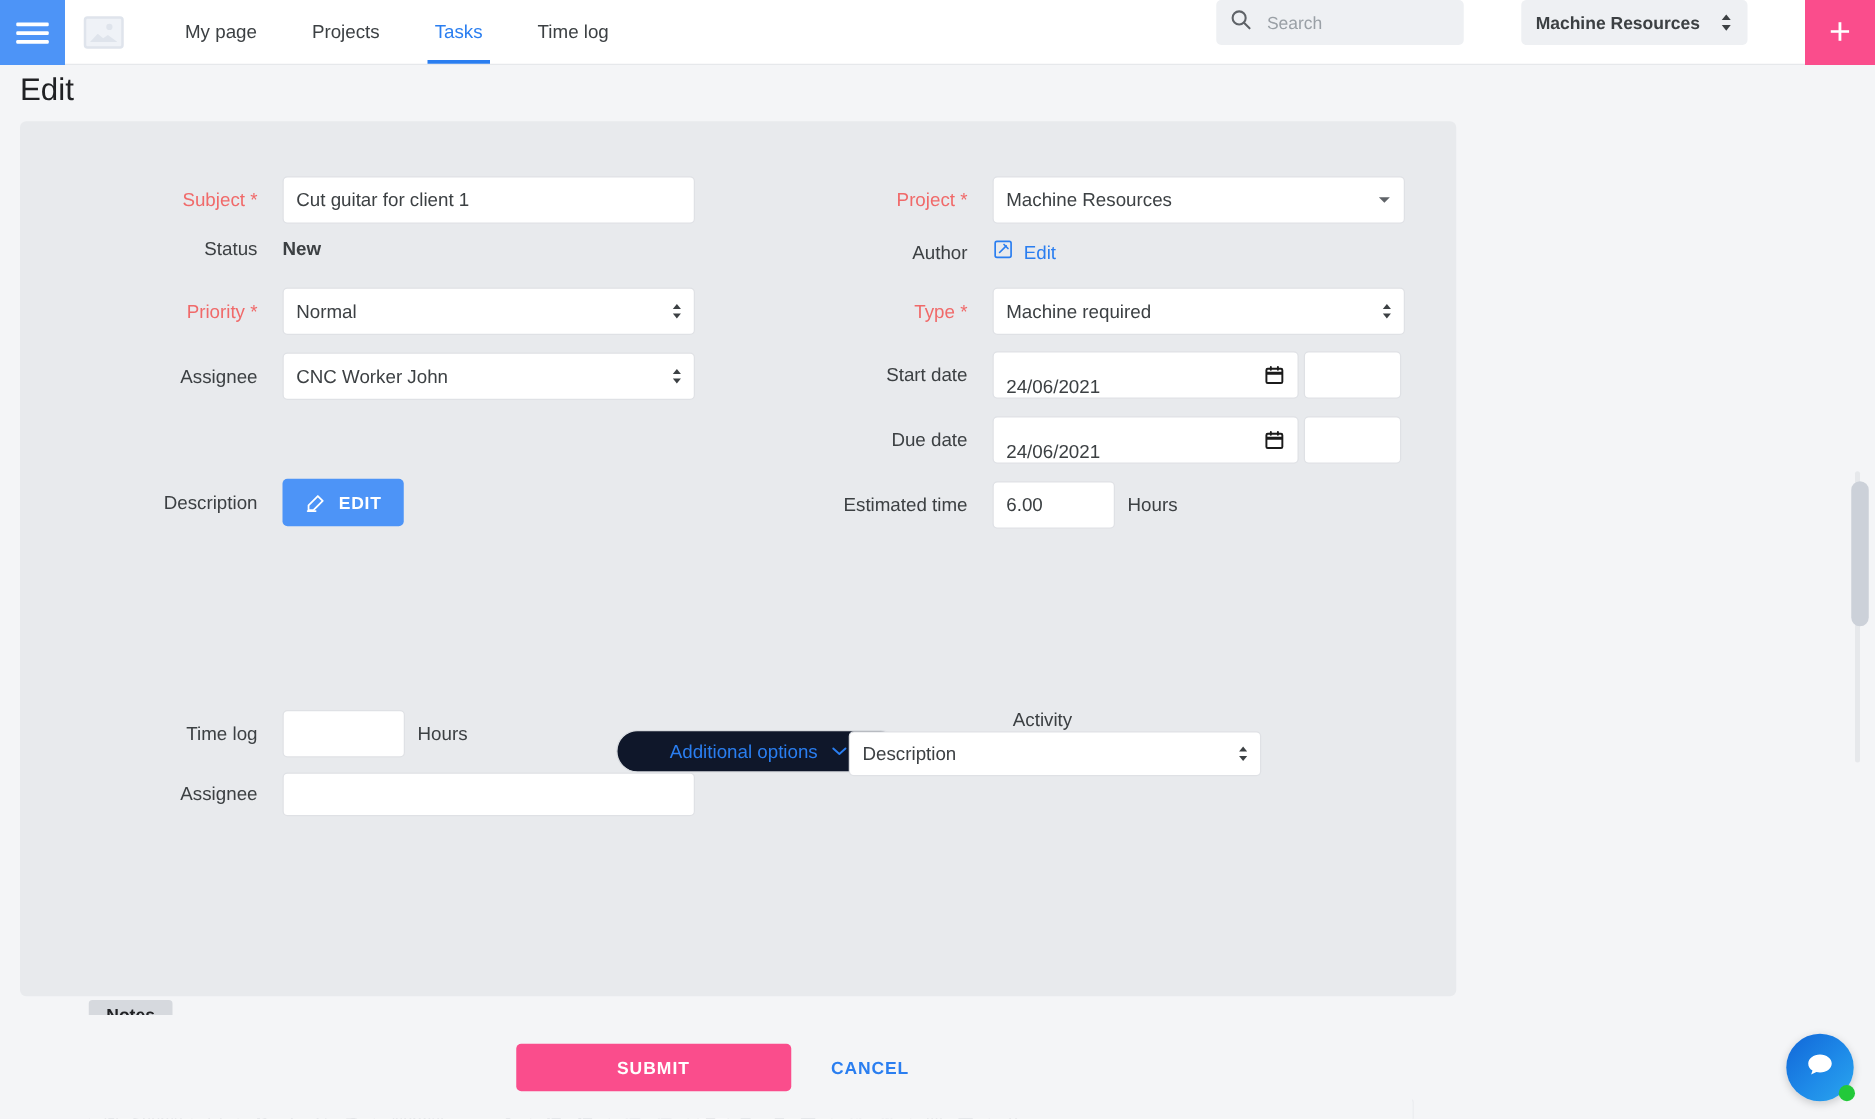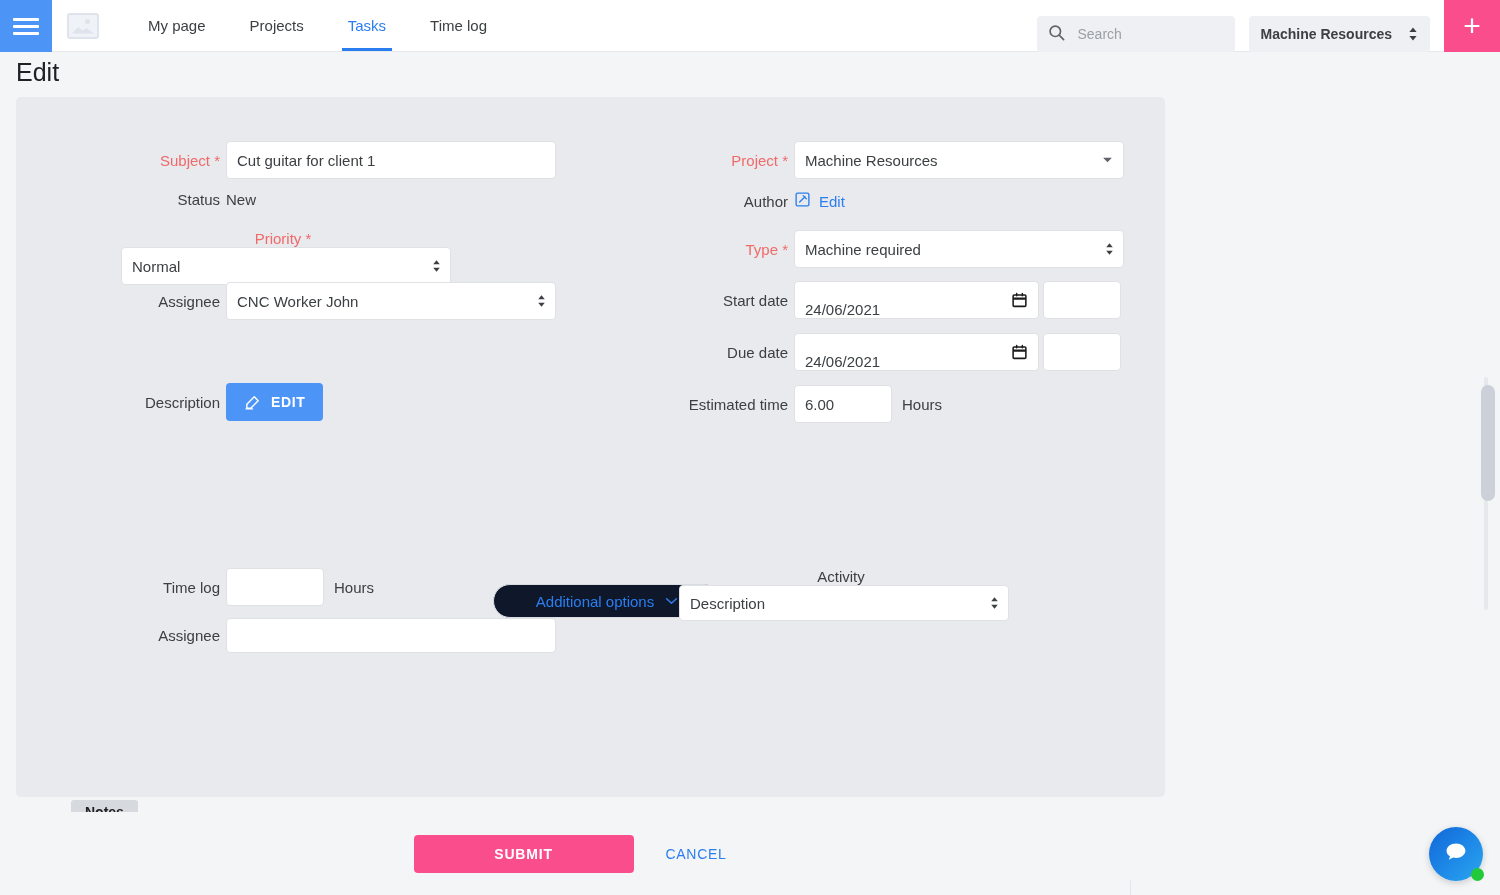--- a/index.html
+++ b/index.html
@@ -53,21 +53,21 @@
     display: flex; align-items: center; padding: 0 22px;
     font-size: 15px; color: #3c4043; cursor: pointer;
     position: relative; text-decoration: none; white-space: nowrap;
   }
   .nav-item.active { color: #2a7ef0; }
   .nav-item.active:after {
     content: ""; position: absolute; left: 16px; right: 16px; bottom: 0;
     height: 3px; background: #2a7ef0;
   }
   .topbar-right {
-    margin-left: auto; display: flex; align-items: flex-end; height: 52px;
+    margin-left: auto; display: flex; align-items: flex-start; height: 52px; gap: 32px;
   }
   .search-box {
     width: 198px; height: 36px; background: #eef0f3; border-radius: 4px;
     display: flex; align-items: center; padding: 0 10px; margin-right: 14px;
     cursor: text;
   }
   .search-box svg { flex: 0 0 auto; }
   .search-input {
     border: 0; outline: 0; background: transparent; margin-left: 10px;
     font-size: 14px; font-family: inherit; color: #3c4043; width: 140px;
@@ -96,21 +96,21 @@
 
   
   .card {
     position: absolute; top: 97px; left: 16px; width: 1149px; height: 700px;
     background: #e8eaed; border-radius: 5px;
   }
 
   .frow { position: absolute; display: flex; align-items: center; }
   .flabel {
     font-size: 15px; color: #3c4043; text-align: right;
-    padding-right: 6px; white-space: nowrap;
+    padding-right: 20px; white-space: nowrap;
   }
   .flabel.req { color: #f06a6a; }
   .star { color: #f06a6a; }
 
   .inp {
     height: 36px; border: 1px solid #dfe1e5; border-radius: 4px;
     background: #fff; font-size: 15px; color: #3c4043;
     padding: 0 10px; font-family: inherit; outline: none;
   }
   .sel {
@@ -196,21 +196,21 @@
     display: flex; align-items: center; justify-content: center;
     z-index: 30;
   }
   .submit-btn {
     width: 220px; height: 38px; background: #fa4d8c; color: #fff;
     border: 0; border-radius: 4px; font-size: 14px; font-weight: bold;
     letter-spacing: 0.8px; cursor: pointer; font-family: inherit;
   }
   .cancel-btn {
     background: none; border: 0; color: #2a7ef0; font-size: 14px;
-    font-weight: normal; letter-spacing: 0.7px; margin-left: 26px; cursor: pointer;
+    font-weight: bold; letter-spacing: 0.7px; margin-left: 26px; cursor: pointer;
     font-family: inherit;
   }
 
   
   .sb-track {
     position: absolute; right: 12px; top: 377px; width: 4px; height: 233px;
     background: #e6e8eb; border-radius: 2px;
   }
   .sb-thumb {
     position: absolute; right: 5px; top: 385px; width: 14px; height: 116px;
@@ -290,24 +290,24 @@
 
     <div class="frow" style="left:0; top:44px; width:540px; justify-content:flex-end;">
       <span class="flabel req">
         <span>Subject</span><span class="star"> *</span>
       </span>
       <input class="inp" style="width: 330px; height: 38px;" value="Cut guitar for client 1">
     </div>
 
     <div class="frow" style="left:0; top:94px; width:540px; justify-content:flex-end;">
       <span class="flabel">Status</span>
-      <span class="statictext" style="width:330px;">New</span>
-    </div>
-
-    <div class="frow" style="left:0; top:133px; width:540px; justify-content:flex-end;flex-direction:column;">
+      <span class="statictext" style="width:330px;font-weight:bold;">New</span>
+    </div>
+
+    <div class="frow" style="left:0; top:133px; width:540px; justify-content:flex-end;">
       <span class="flabel req">
         <span>Priority</span><span class="star"> *</span>
       </span>
       <div class="sel" style="width:330px;height:38px;">
         <span>Normal</span>
         <span class="arrows">
           <svg width="9" height="15" viewBox="0 0 10 16">
             <path d="M5 1.5 L8.6 6 H1.4 Z" fill="#3c4043"></path>
               <path d="M5 14.5 L1.4 10 H8.6 Z" fill="#3c4043"></path>
           </svg>

